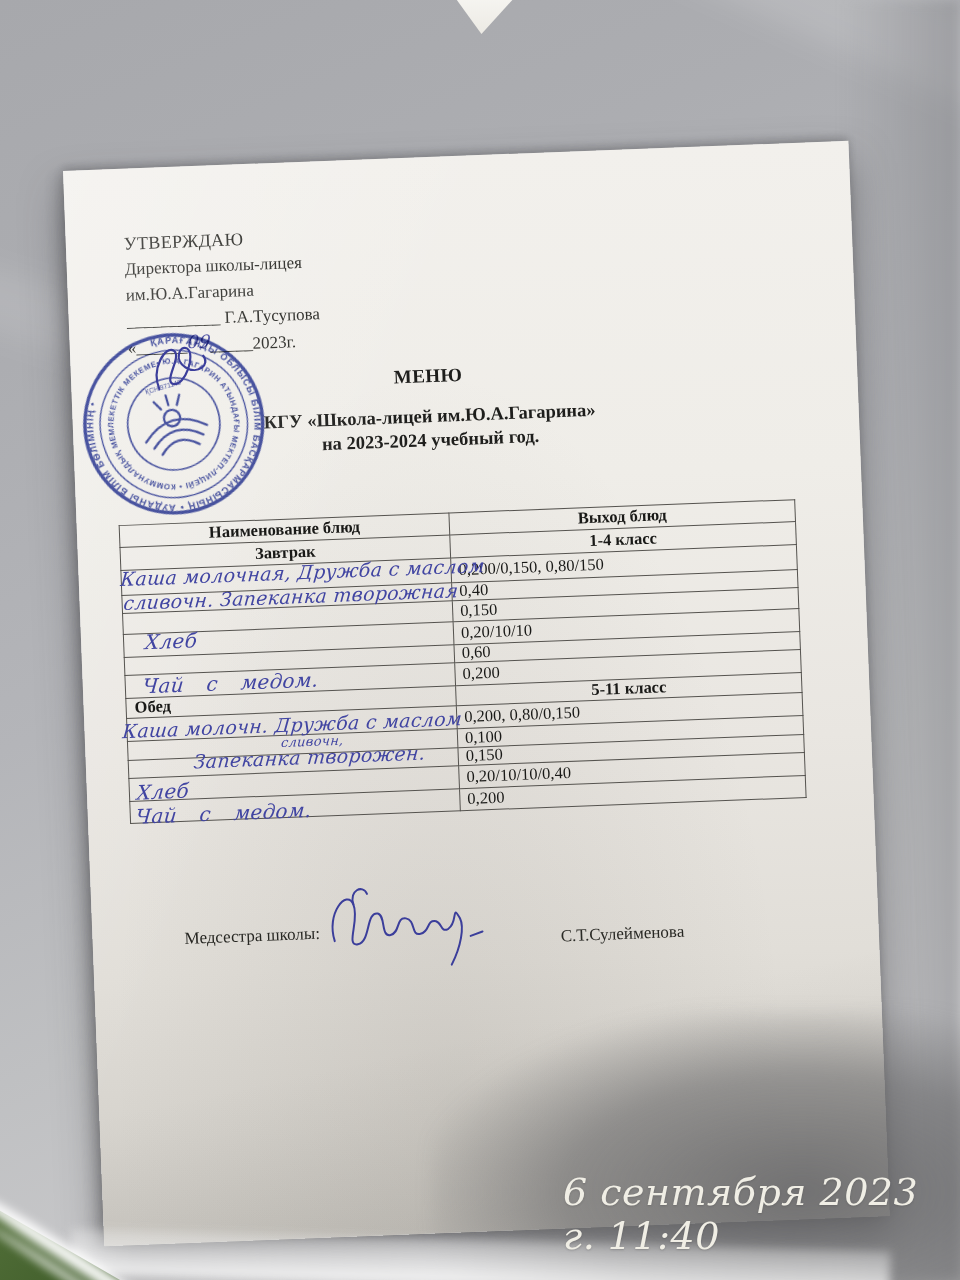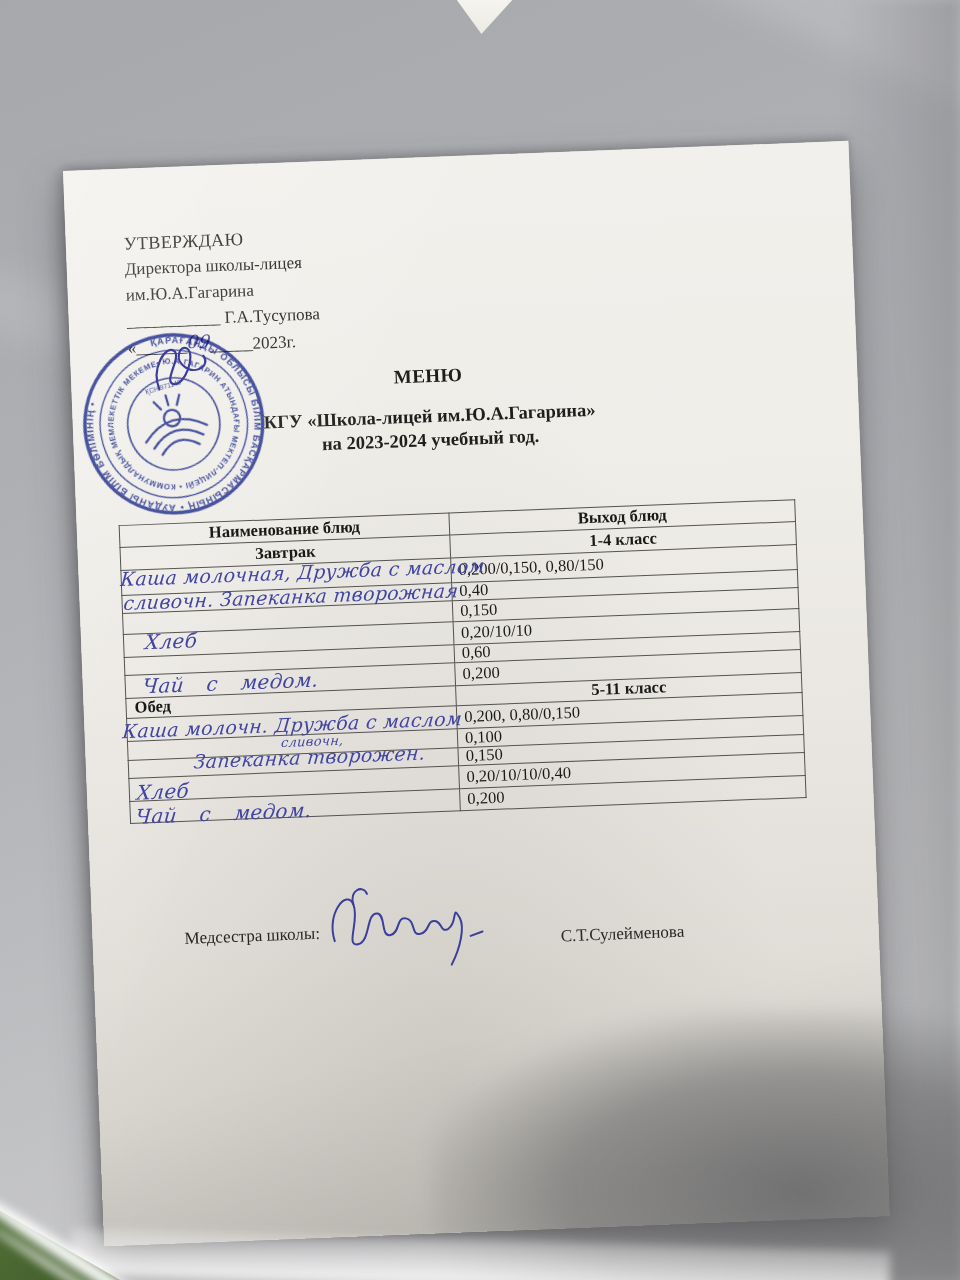--- a/index.html
+++ b/index.html
@@ -207,14 +207,15 @@
     <span class="footer-name">С.Т.Сулейменова</span>
 
   </div>
 
   <div class="shadow-br"></div>
   <div class="glare-bottom"></div>
   <div class="green-corner"></div>
   <div class="glare-bl"></div>
   <div class="glare-bl2"></div>
 
+  <div class="timestamp">6 сентября 2023 г. 11:40</div>
 
 </div>
 
 </body></html>

